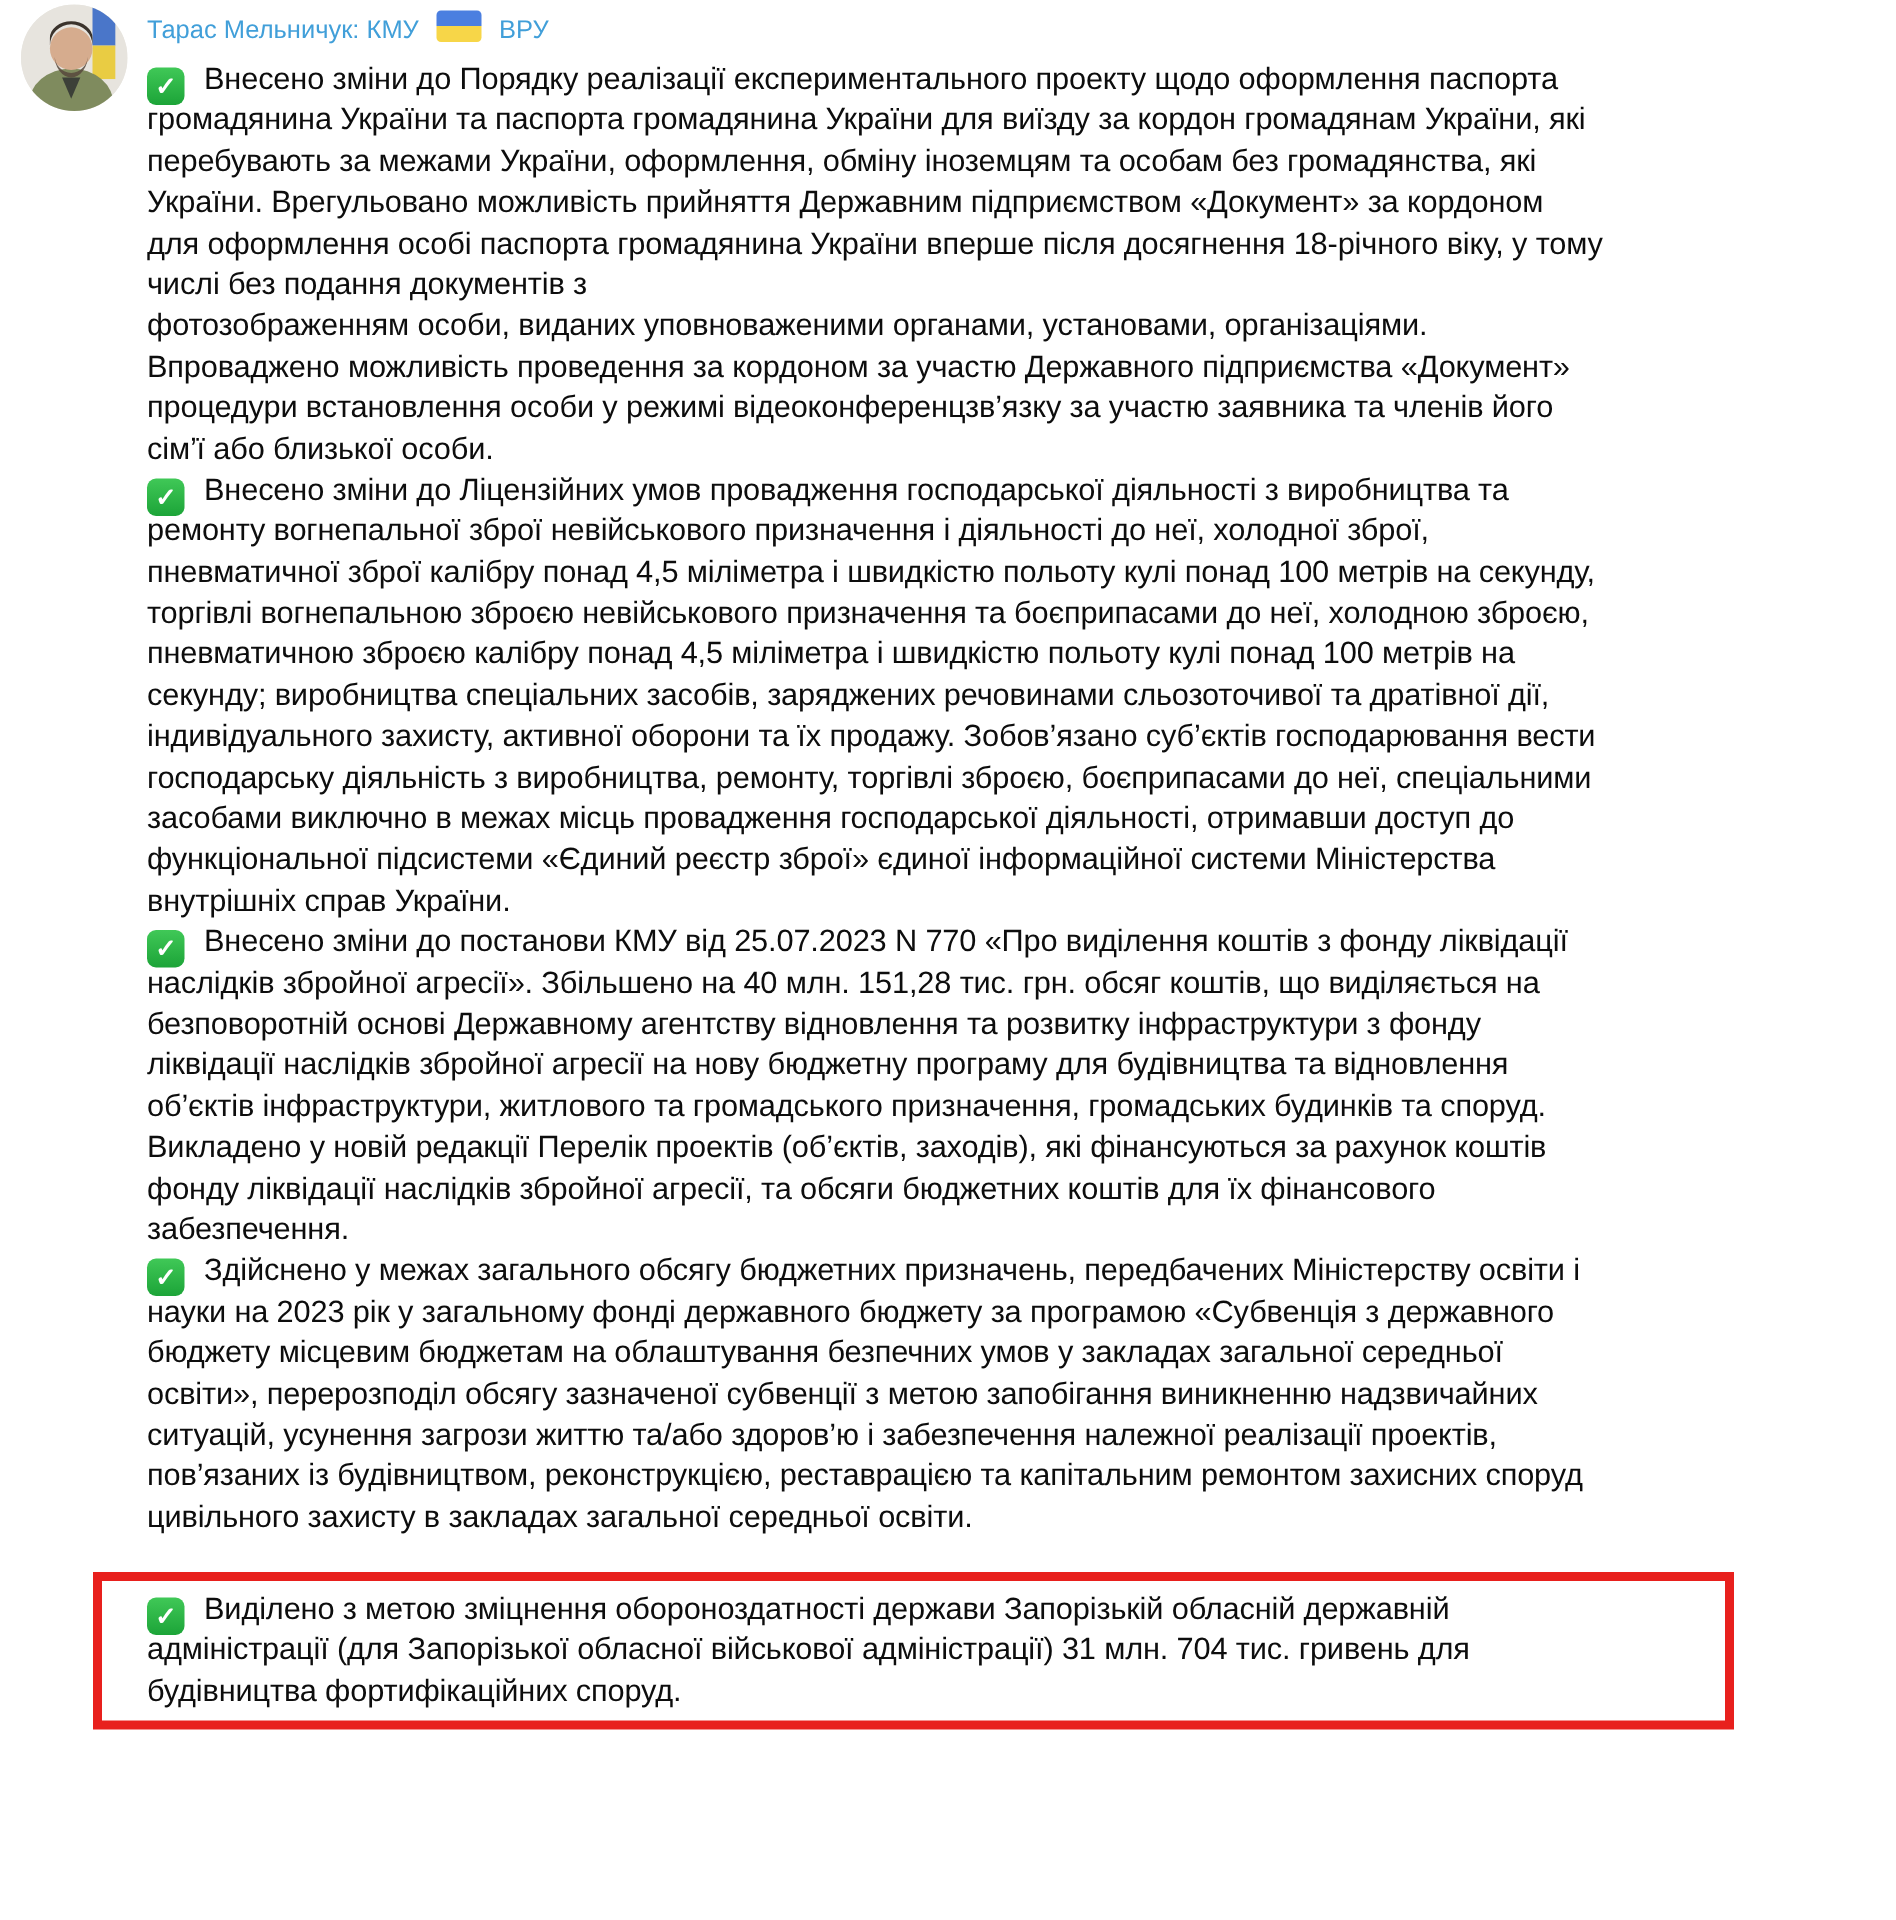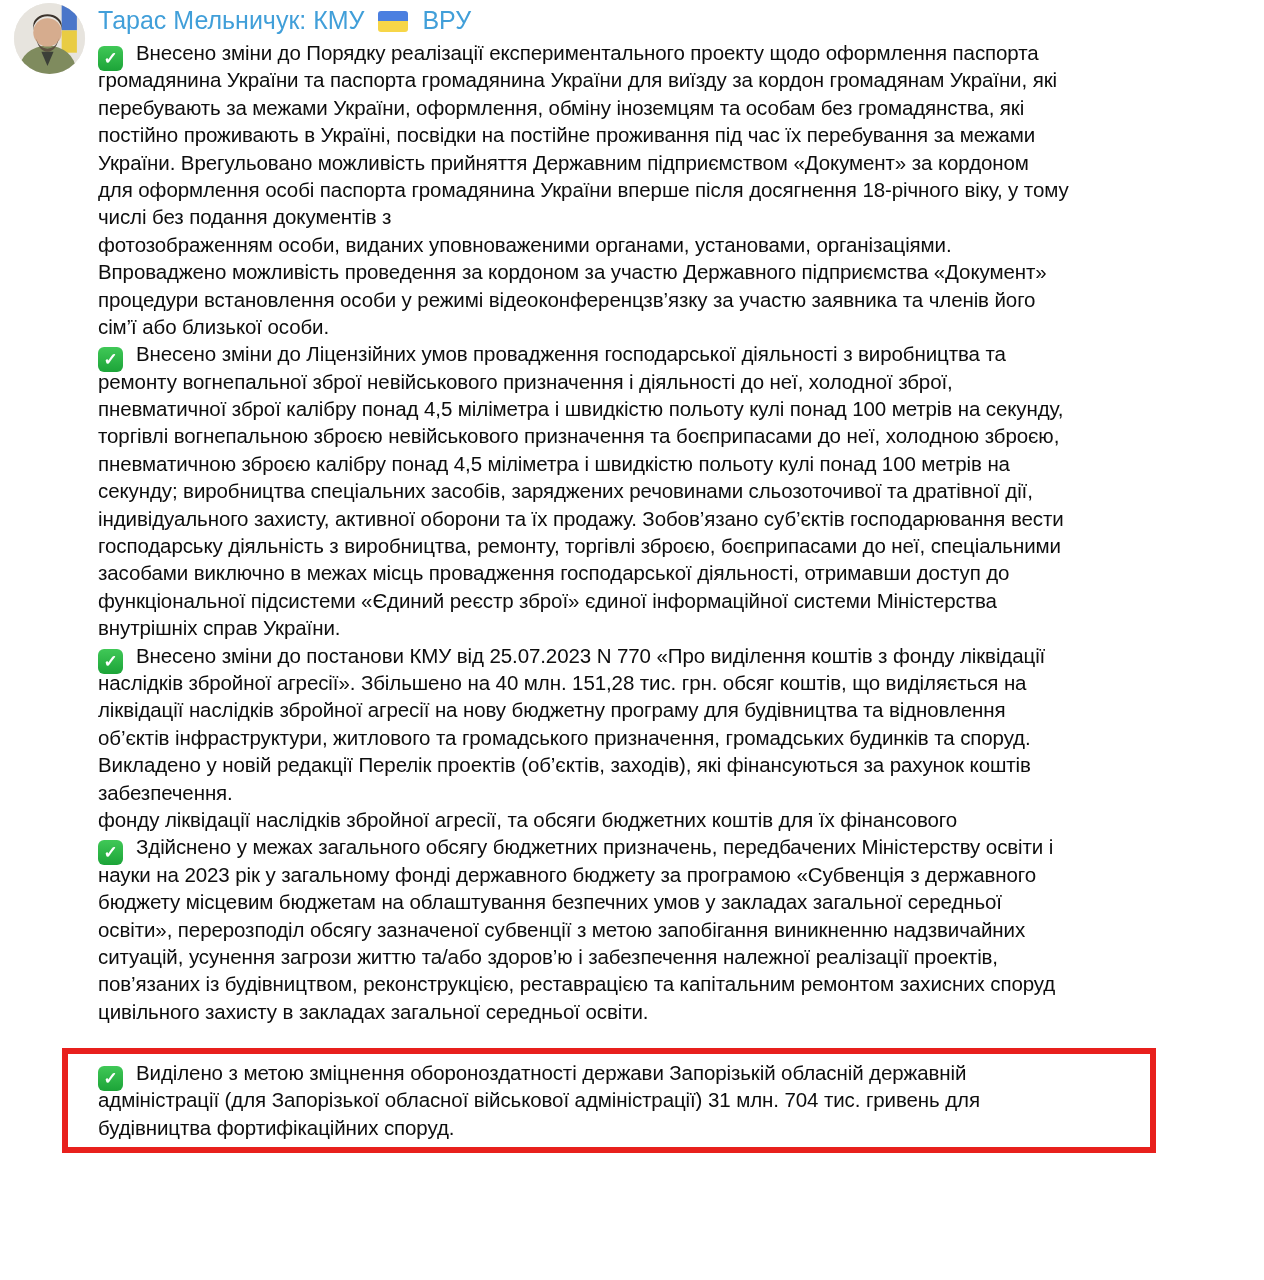--- a/index.html
+++ b/index.html
@@ -21,21 +21,21 @@
   }
   .avatar svg { display: block; width: 100%; height: 100%; }
 
   .content {
     position: absolute; left: 98px; top: 5px;
     width: 1160px;
   }
 
   .author {
     color: #419fd9;
-    font-size: 25px;
+    font-size: 17px;
     line-height: 30px;
     font-weight: 400;
     white-space: nowrap;
   }
   .flag-icon {
     display: inline-block;
     width: 30px; height: 21px;
     border-radius: 3px;
     margin: 0 7px;
     vertical-align: -3px;
@@ -100,21 +100,20 @@
     <div class="author">
       <span>Тарас Мельничук: КМУ</span>
       <span class="flag-icon"></span>
       <span>ВРУ</span>
     </div>
     <div id="paragraphs">
         <div class="paragraph">
           <div class="line"><span class="check-icon">✓</span><span>Внесено зміни до Порядку реалізації експериментального проекту щодо оформлення паспорта</span></div>
           <div class="line">громадянина України та паспорта громадянина України для виїзду за кордон громадянам України, які</div>
           <div class="line">перебувають за межами України, оформлення, обміну іноземцям та особам без громадянства, які</div>
-          <div class="line">постійно проживають в Україні, посвідки на постійне проживання під час їх перебування за межами</div>
           <div class="line">України. Врегульовано можливість прийняття Державним підприємством «Документ» за кордоном</div>
           <div class="line">для оформлення особі паспорта громадянина України вперше після досягнення 18-річного віку, у тому</div>
           <div class="line">числі без подання документів з</div>
           <div class="line">фотозображенням особи, виданих уповноваженими органами, установами, організаціями.</div>
           <div class="line">Впроваджено можливість проведення за кордоном за участю Державного підприємства «Документ»</div>
           <div class="line">процедури встановлення особи у режимі відеоконференцзв’язку за участю заявника та членів його</div>
           <div class="line">сім’ї або близької особи.</div>
         </div>
         <div class="paragraph">
           <div class="line"><span class="check-icon">✓</span><span>Внесено зміни до Ліцензійних умов провадження господарської діяльності з виробництва та</span></div>
@@ -125,25 +124,26 @@
           <div class="line">секунду; виробництва спеціальних засобів, заряджених речовинами сльозоточивої та дратівної дії,</div>
           <div class="line">індивідуального захисту, активної оборони та їх продажу. Зобов’язано суб’єктів господарювання вести</div>
           <div class="line">господарську діяльність з виробництва, ремонту, торгівлі зброєю, боєприпасами до неї, спеціальними</div>
           <div class="line">засобами виключно в межах місць провадження господарської діяльності, отримавши доступ до</div>
           <div class="line">функціональної підсистеми «Єдиний реєстр зброї» єдиної інформаційної системи Міністерства</div>
           <div class="line">внутрішніх справ України.</div>
         </div>
         <div class="paragraph">
           <div class="line"><span class="check-icon">✓</span><span>Внесено зміни до постанови КМУ від 25.07.2023 N 770 «Про виділення коштів з фонду ліквідації</span></div>
           <div class="line">наслідків збройної агресії». Збільшено на 40 млн. 151,28 тис. грн. обсяг коштів, що виділяється на</div>
+          <div class="line">безповоротній основі Державному агентству відновлення та розвитку інфраструктури з фонду</div>
           <div class="line">ліквідації наслідків збройної агресії на нову бюджетну програму для будівництва та відновлення</div>
           <div class="line">об’єктів інфраструктури, житлового та громадського призначення, громадських будинків та споруд.</div>
           <div class="line">Викладено у новій редакції Перелік проектів (об’єктів, заходів), які фінансуються за рахунок коштів</div>
+          <div class="line">фонду ліквідації наслідків збройної агресії, та обсяги бюджетних коштів для їх фінансового</div>
           <div class="line">забезпечення.</div>
-          <div class="line">фонду ліквідації наслідків збройної агресії, та обсяги бюджетних коштів для їх фінансового</div>
         </div>
         <div class="paragraph">
           <div class="line"><span class="check-icon">✓</span><span>Здійснено у межах загального обсягу бюджетних призначень, передбачених Міністерству освіти і</span></div>
           <div class="line">науки на 2023 рік у загальному фонді державного бюджету за програмою «Субвенція з державного</div>
           <div class="line">бюджету місцевим бюджетам на облаштування безпечних умов у закладах загальної середньої</div>
           <div class="line">освіти», перерозподіл обсягу зазначеної субвенції з метою запобігання виникненню надзвичайних</div>
           <div class="line">ситуацій, усунення загрози життю та/або здоров’ю і забезпечення належної реалізації проектів,</div>
           <div class="line">пов’язаних із будівництвом, реконструкцією, реставрацією та капітальним ремонтом захисних споруд</div>
           <div class="line">цивільного захисту в закладах загальної середньої освіти.</div>
         </div>

